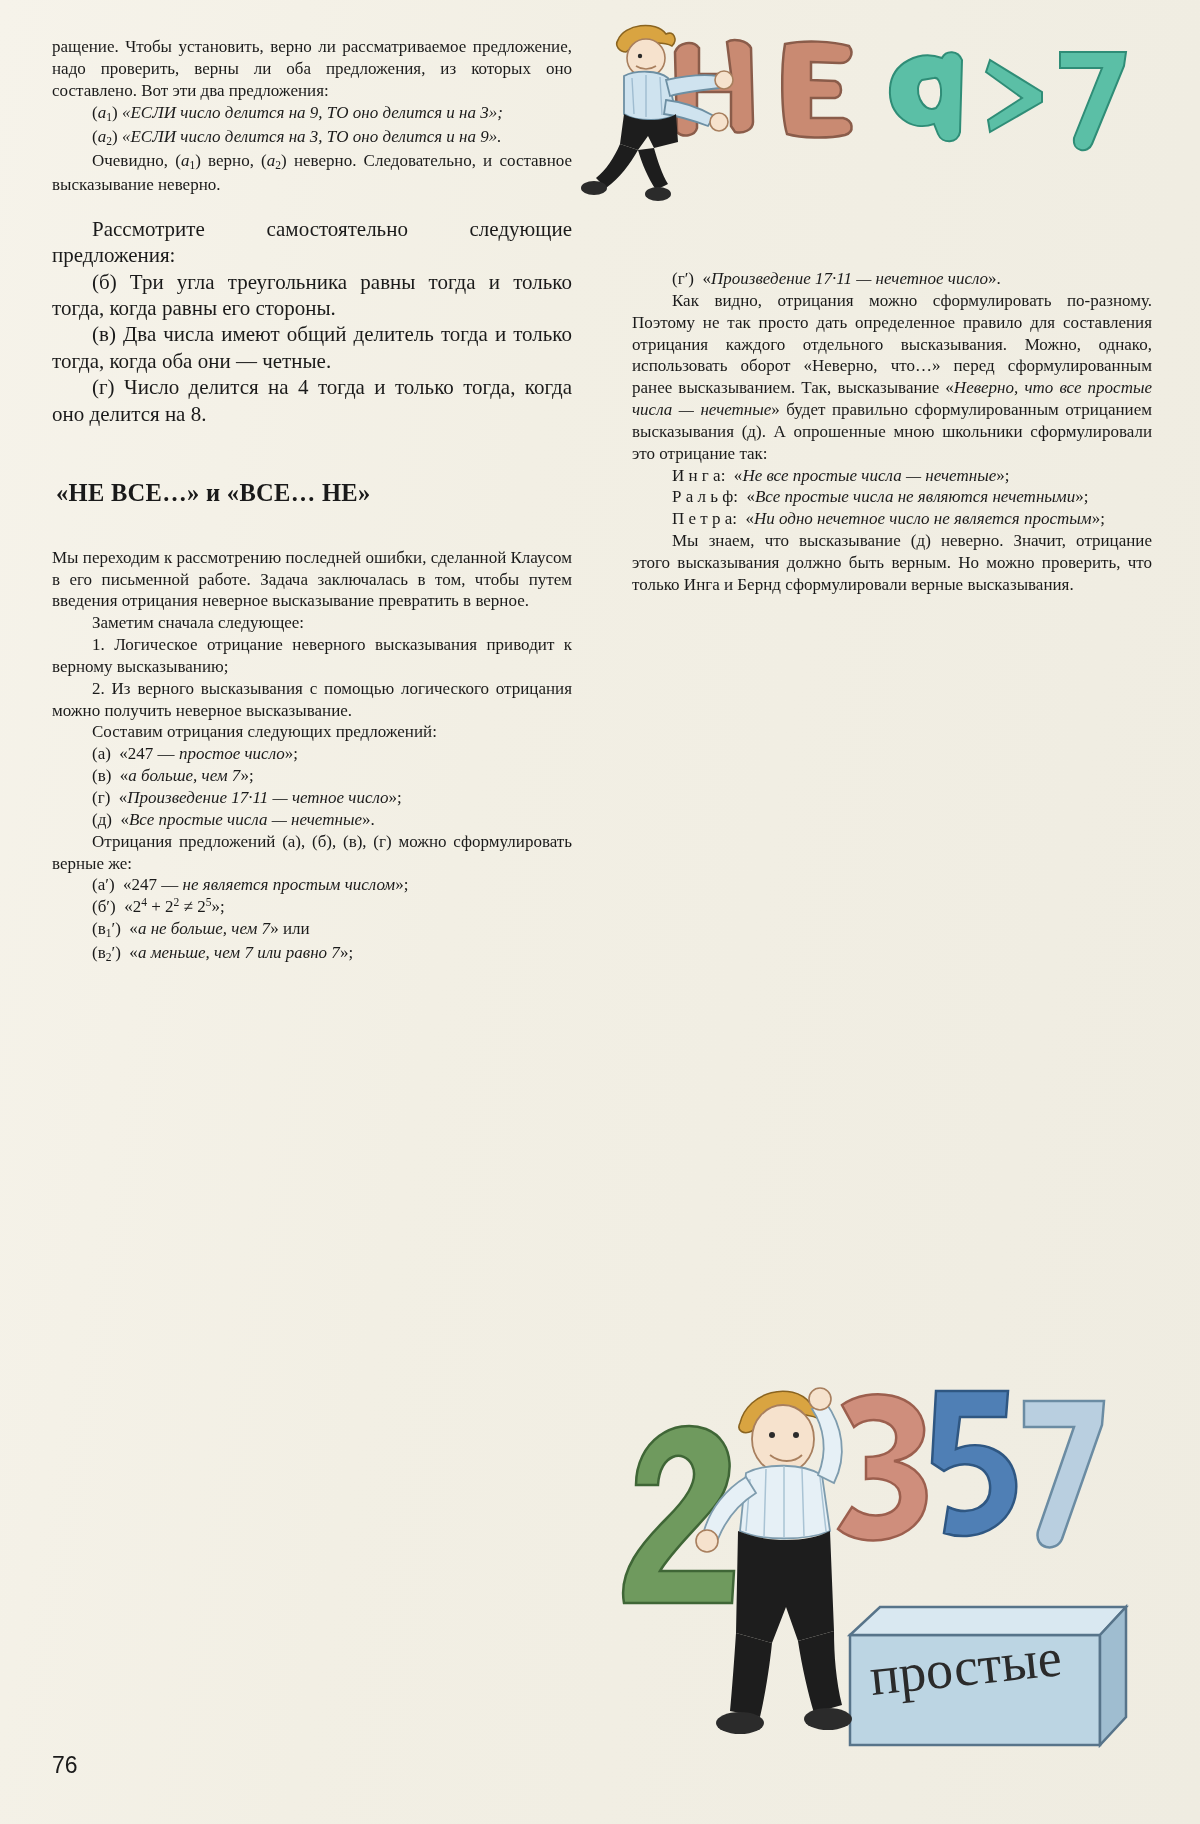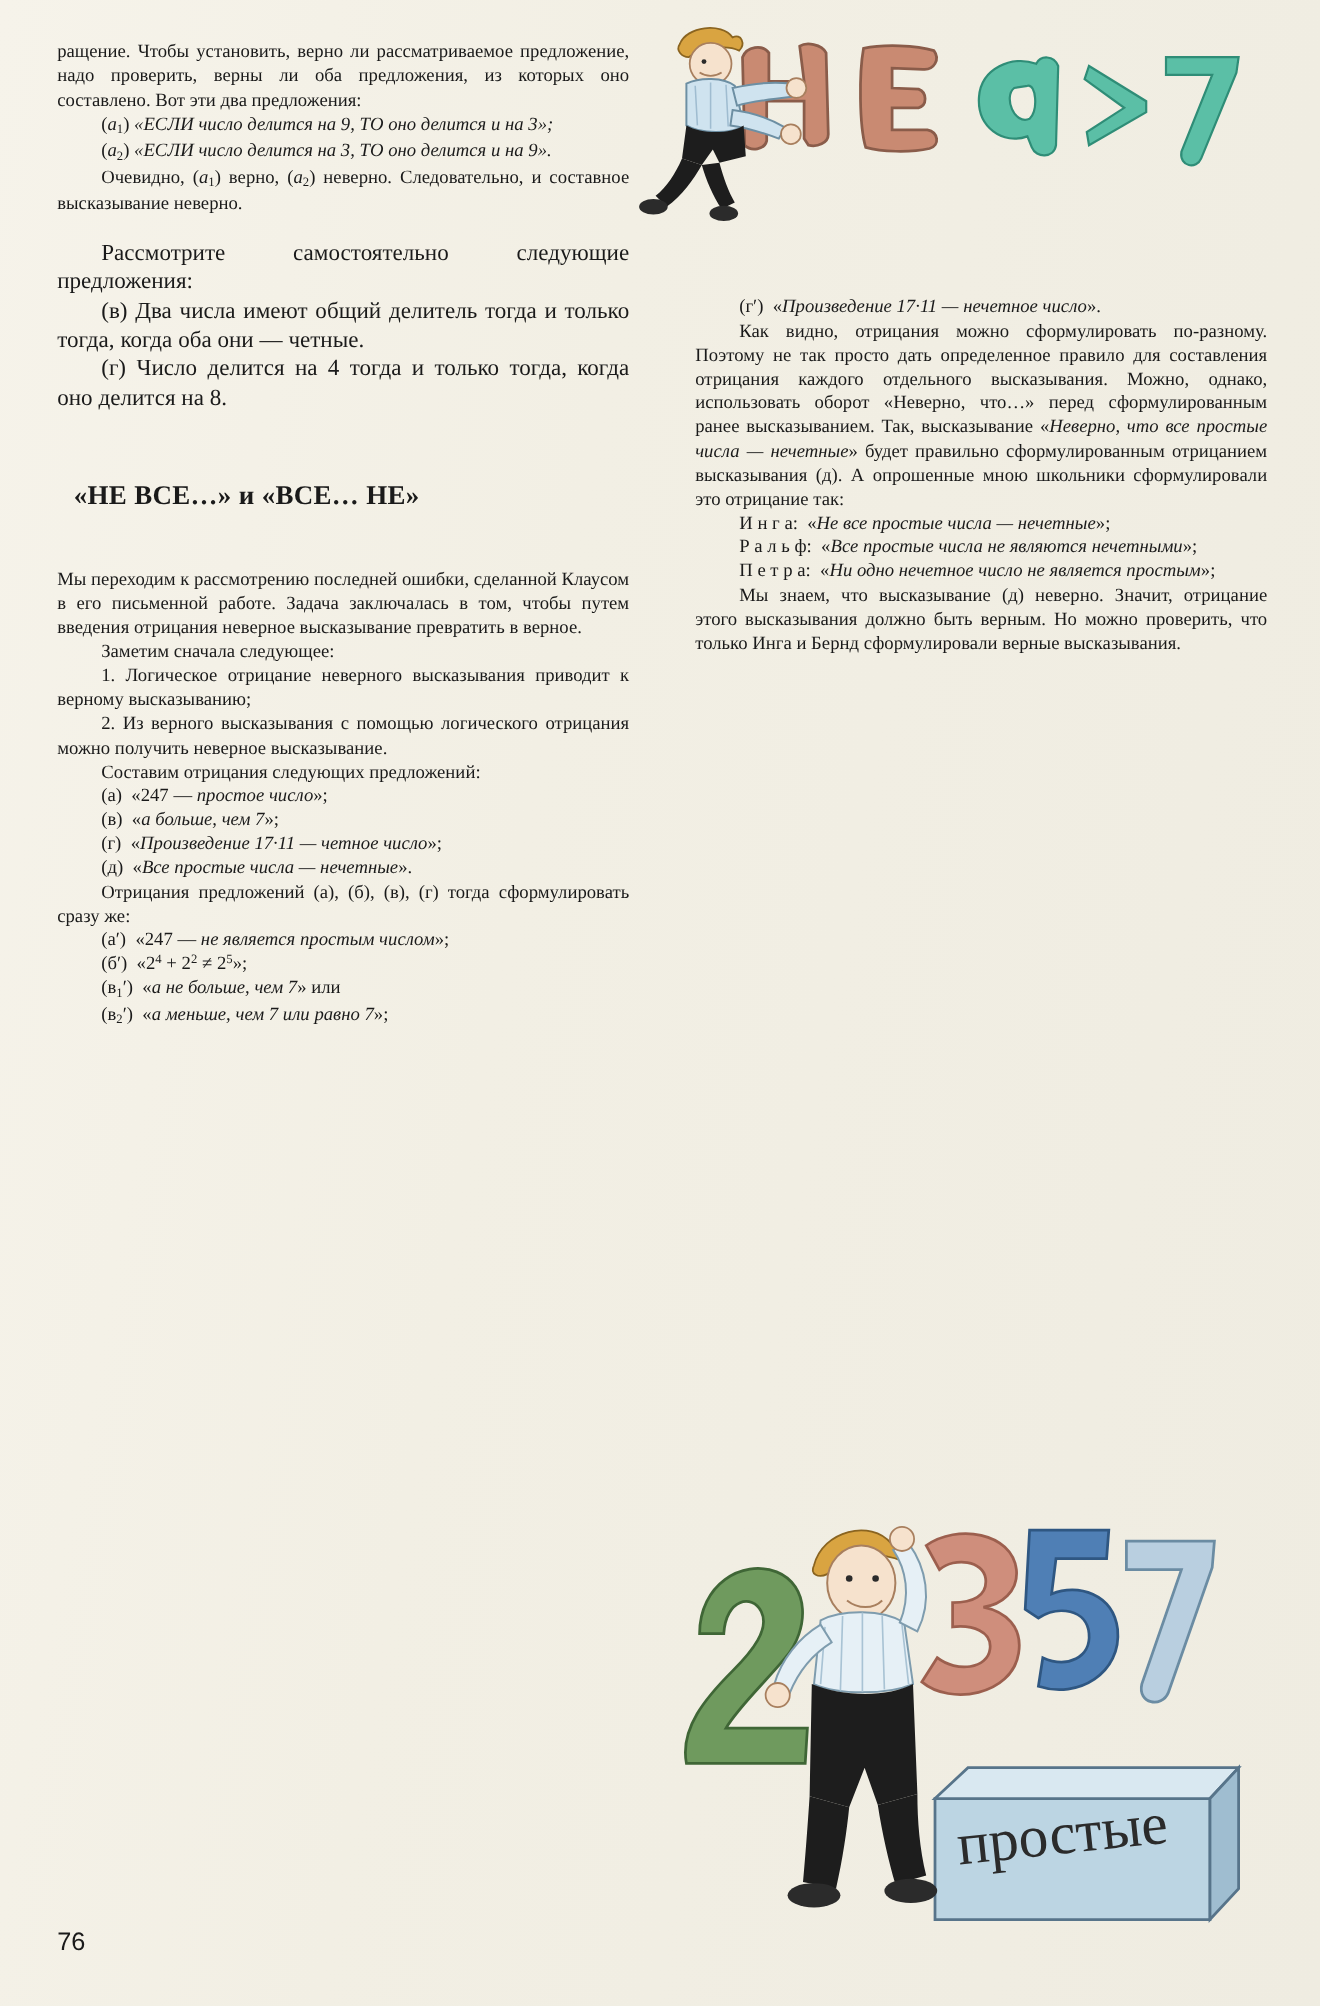--- a/index.html
+++ b/index.html
@@ -49,21 +49,21 @@
   p.noind { text-indent: 0; }
   .small {
     font-size: 21px;
     line-height: 1.26;
   }
   .it { font-style: italic; }
   .section-head {
     font-size: 24.5px;
     font-weight: bold;
     letter-spacing: 0.3px;
-    margin: 15px;
+    margin: 4px;
   }
   .sp-m { height: 20px; }
   .sp-l { height: 34px; }
   .sp-xl { height: 46px; }
 
   sub { font-size: 0.68em; vertical-align: -0.28em; }
   sup { font-size: 0.68em; vertical-align: 0.48em; }
 
   .pagenum {
     position: absolute;
@@ -196,20 +196,21 @@
       <p class="ind">
         <span>(</span><span class="it">a</span><sub>2</sub><span>) </span><span class="it">«ЕСЛИ число делится на 3, ТО оно делится и на 9».</span>
       </p>
       <p class="ind">
         Очевидно, (<span class="it">a</span><sub>1</sub>) верно, (<span class="it">a</span><sub>2</sub>) неверно. Следовательно, и составное высказывание неверно.
       </p>
 
       <div class="sp-m"></div>
 
       <p class="small ind">Рассмотрите самостоятельно следующие предложения:</p>
+      <p class="small ind">(б) Три угла треугольника равны тогда и только тогда, когда равны его стороны.</p>
       <p class="small ind">(в) Два числа имеют общий делитель тогда и только тогда, когда оба они — четные.</p>
       <p class="small ind">(г) Число делится на 4 тогда и только тогда, когда оно делится на 8.</p>
 
       <div class="sp-xl"></div>
 
       <p class="section-head">«НЕ ВСЕ…» и «ВСЕ… НЕ»</p>
 
       <div class="sp-l"></div>
 
       <p class="noind">Мы переходим к рассмотрению последней ошибки, сделанной Клаусом в его письменной работе. Задача заключалась в том, чтобы путем введения отрицания неверное высказывание превратить в верное.</p>
@@ -224,21 +225,21 @@
       <p class="ind">
         (в)&nbsp;&nbsp;«<span class="it">a больше, чем 7</span>»;
       </p>
       <p class="ind">
         (г)&nbsp;&nbsp;«<span class="it">Произведение 17·11 — четное число</span>»;
       </p>
       <p class="ind">
         (д)&nbsp;&nbsp;«<span class="it">Все простые числа — нечетные</span>».
       </p>
 
-      <p class="ind">Отрицания предложений (а), (б), (в), (г) тогда сформулировать сразу же:</p>
+      <p class="ind">Отрицания предложений (а), (б), (в), (г) можно сформулировать верные же:</p>
 
       <p class="ind">
         (а′)&nbsp;&nbsp;«247 — <span class="it">не является простым числом</span>»;
       </p>
       <p class="ind">
         (б′)&nbsp;&nbsp;«2<sup>4</sup> + 2<sup>2</sup> ≠ 2<sup>5</sup>»;
       </p>
       <p class="ind">
         (в<sub>1</sub>′)&nbsp;&nbsp;«<span class="it">a не больше, чем 7</span>» или
       </p>

